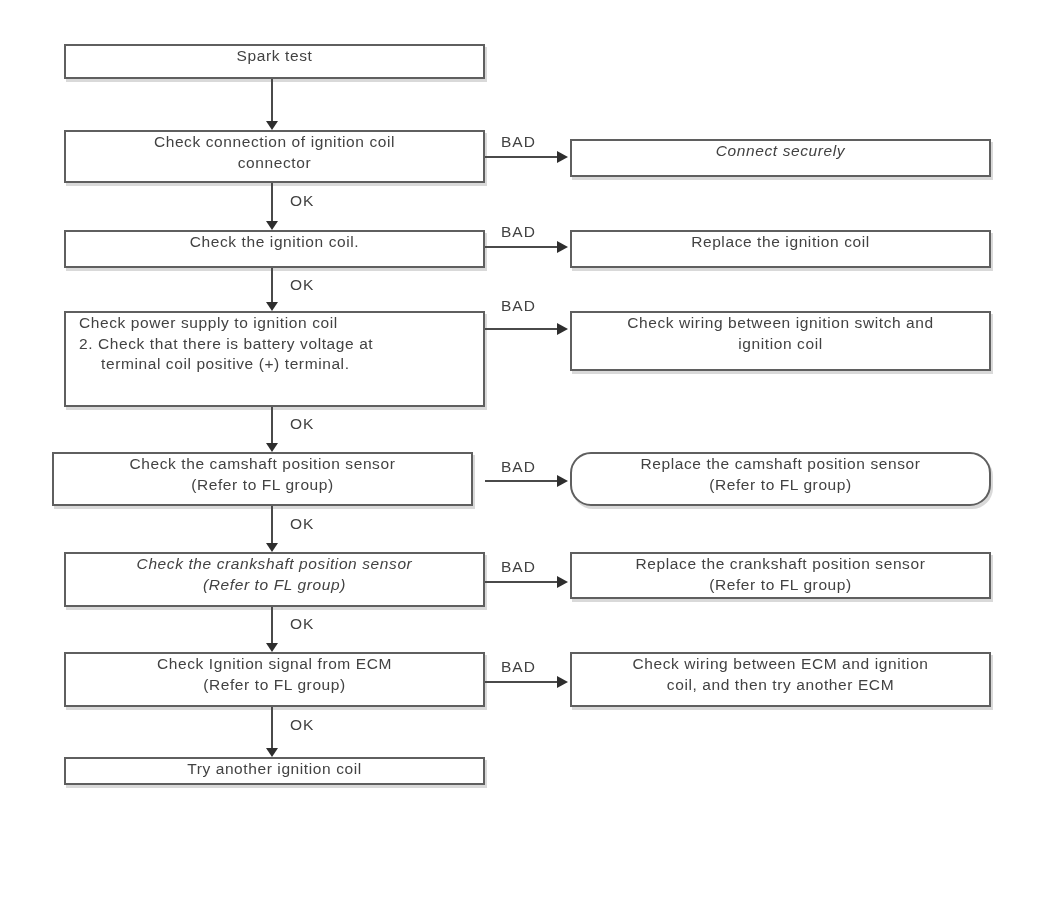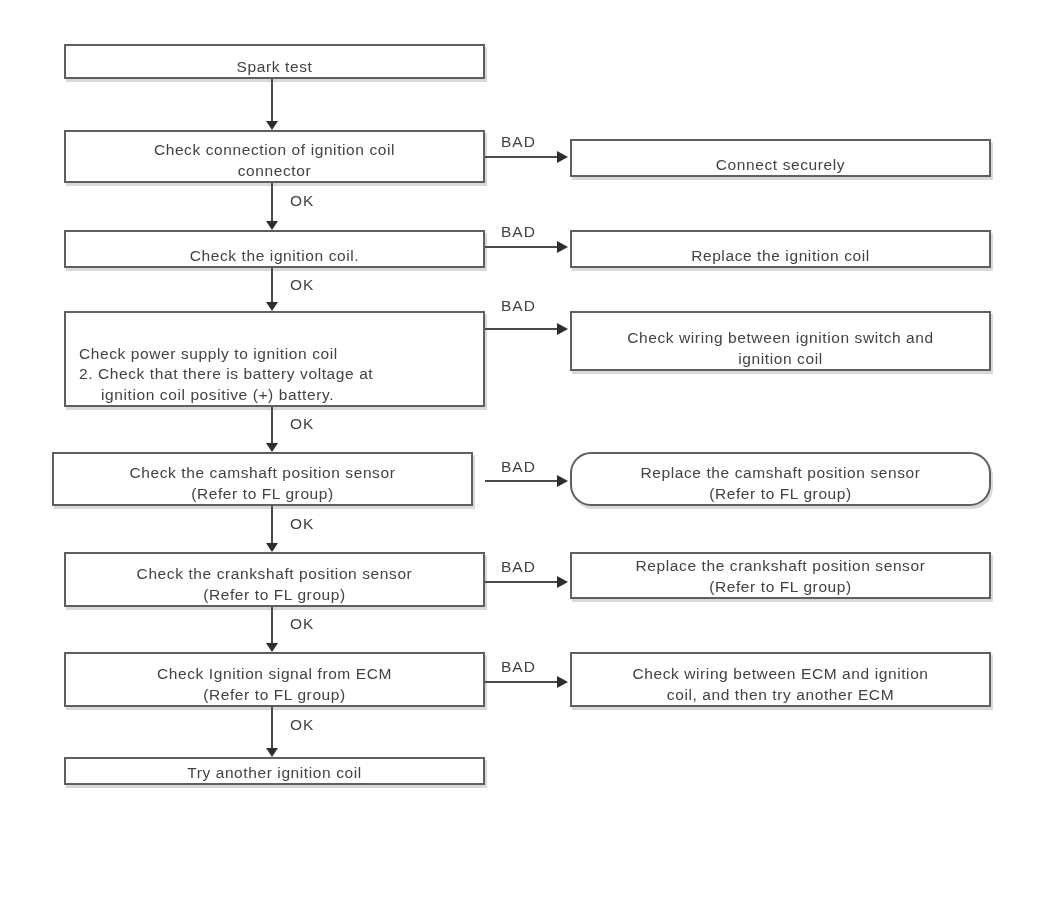--- a/index.html
+++ b/index.html
@@ -18,21 +18,21 @@
     overflow:hidden;
   }
   .box{
     position:absolute;
     box-sizing:border-box;
     border:2px solid var(--border);
     background:#fff;
     box-shadow:2px 3px 0 rgba(120,120,120,0.28);
     display:flex;
     flex-direction:column;
-    justify-content:flex-end;
+    justify-content:flex-start;
     align-items:center;
     font-size:15.5px;
     line-height:20.5px;
     letter-spacing:0.6px;
     text-align:center;
   }
   .box.left-align{
     align-items:flex-start;
     text-align:left;
     padding-left:13px;
@@ -89,43 +89,43 @@
     <div class="ln">connector</div>
   </div>
 
   <div class="box" style="left:64px;top:230px;width:421px;height:38px;">
     <div class="ln">Check the ignition coil.</div>
   </div>
 
   <div class="box left-align" style="left:64px;top:311px;width:421px;height:96px;">
     <div class="ln">Check power supply to ignition coil</div>
     <div class="ln">2. Check that there is battery voltage at</div>
-    <div class="ln indent">ignition coil positive (+) battery.</div>
+    <div class="ln indent">terminal coil positive (+) terminal.</div>
   </div>
 
   <div class="box" style="left:52px;top:452px;width:421px;height:54px;">
     <div class="ln">Check the camshaft position sensor</div>
     <div class="ln">(Refer to FL group)</div>
   </div>
 
-  <div class="box" style="left:64px;top:552px;width:421px;height:55px;">
+  <div class="box" style="left:64px;top:552px;width:421px;height:55px;font-style:italic;">
     <div class="ln">Check the crankshaft position sensor</div>
     <div class="ln">(Refer to FL group)</div>
   </div>
 
   <div class="box" style="left:64px;top:652px;width:421px;height:55px;">
     <div class="ln">Check Ignition signal from ECM</div>
     <div class="ln">(Refer to FL group)</div>
   </div>
 
   <div class="box" style="left:64px;top:757px;width:421px;height:28px;">
     <div class="ln">Try another ignition coil</div>
   </div>
 
-  <div class="box" style="left:570px;top:139px;width:421px;height:38px;">
+  <div class="box" style="left:570px;top:139px;width:421px;height:38px;font-style:italic;">
     <div class="ln">Connect securely</div>
   </div>
 
   <div class="box" style="left:570px;top:230px;width:421px;height:38px;">
     <div class="ln">Replace the ignition coil</div>
   </div>
 
   <div class="box" style="left:570px;top:311px;width:421px;height:60px;">
     <div class="ln">Check wiring between ignition switch and</div>
     <div class="ln">ignition coil</div>

